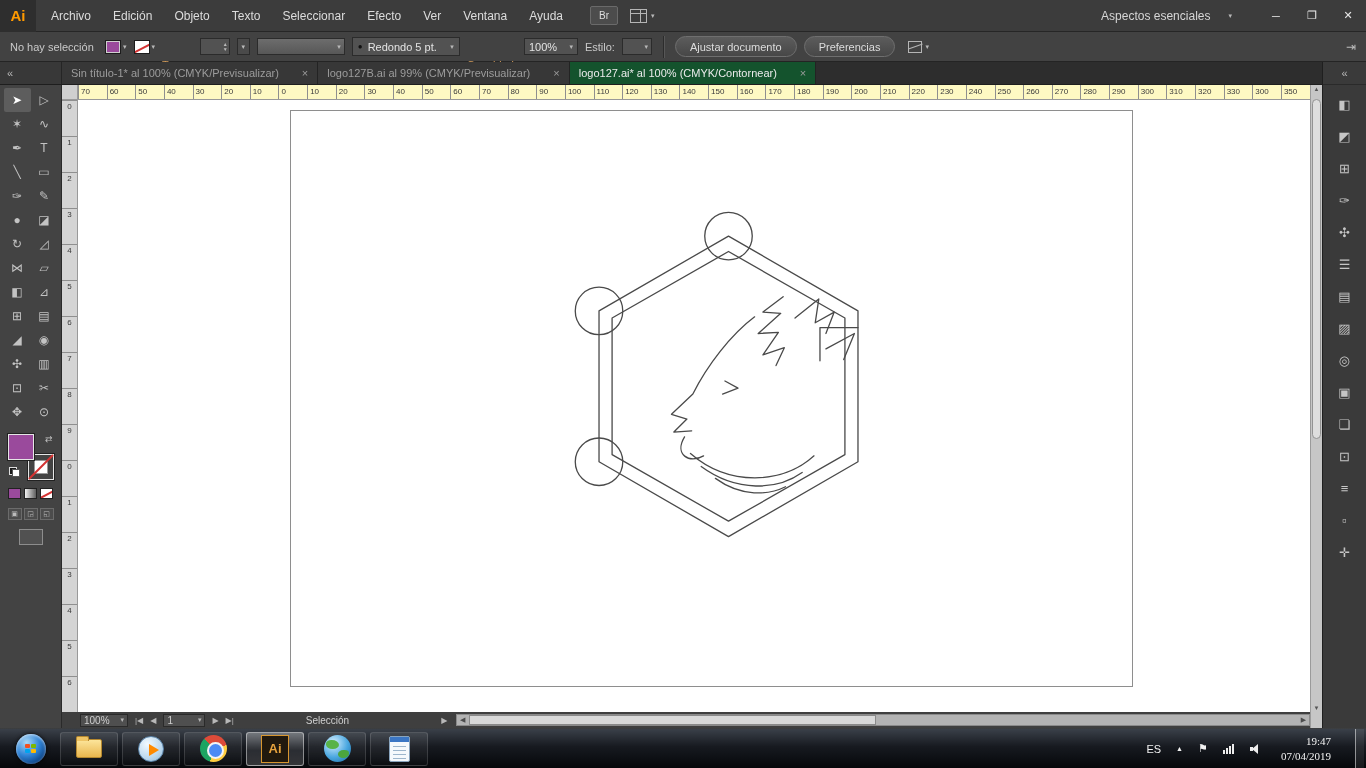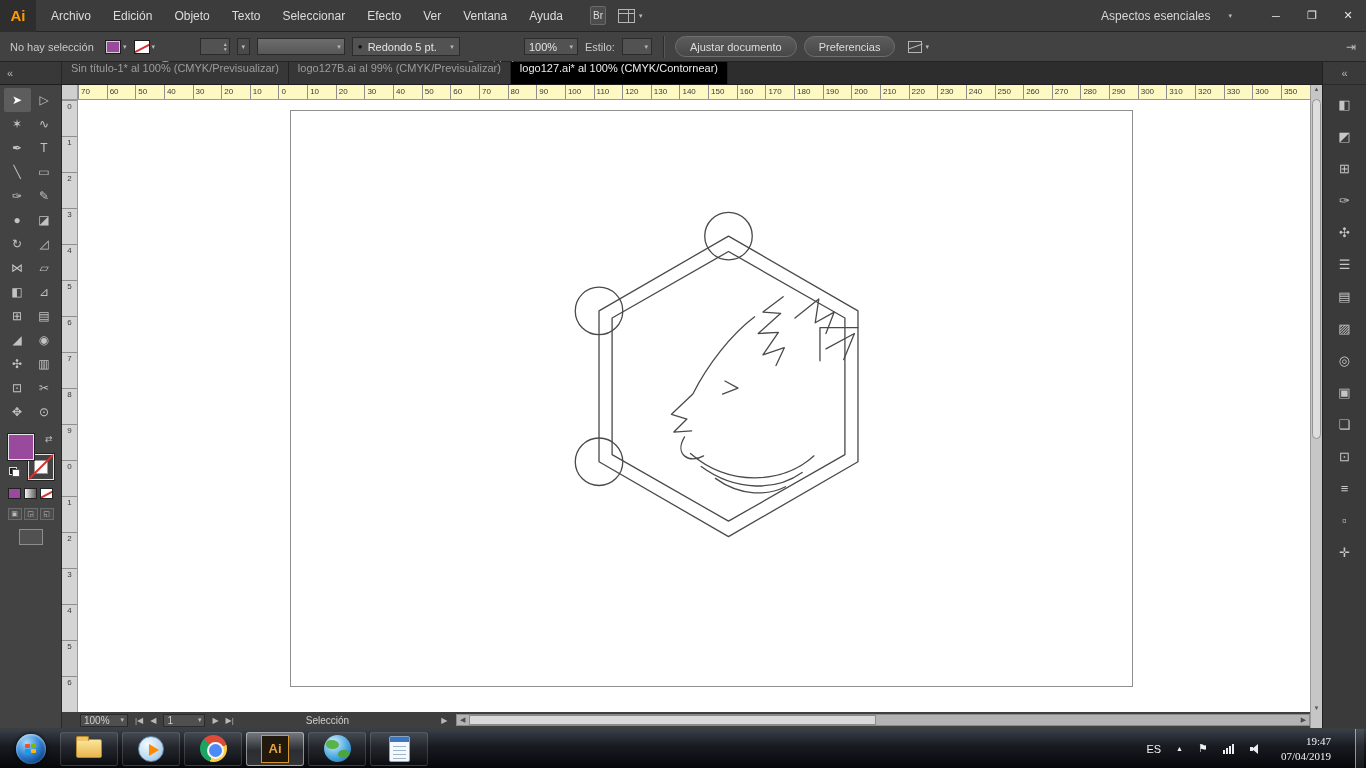--- a/index.html
+++ b/index.html
@@ -5,21 +5,21 @@
   *{box-sizing:border-box;margin:0;padding:0;}
   html,body{width:1366px;height:768px;overflow:hidden;}
   body{font-family:"Liberation Sans",sans-serif;background:#404040;}
   .app{position:relative;width:1366px;height:768px;background:#404040;border-radius:8px;}
 
   
   .menubar{position:absolute;top:0;left:0;right:0;height:32px;background:#3c3c3c;border-bottom:1px solid #262626;display:flex;align-items:center;}
   .ai-logo{width:36px;height:32px;display:flex;align-items:center;justify-content:center;color:#ff9a00;font-weight:bold;font-size:15px;background:#2e2e2e;}
   .menus{display:flex;align-items:center;height:100%;margin-left:4px;}
   .menu-item{padding:0 11px;font-size:12px;color:#dcdcdc;line-height:32px;cursor:default;}
-  .br-btn{margin-left:16px;width:16px;height:19px;background:#4c4c4c;border:1px solid #6a6a6a;color:#ddd;font-size:10px;border-radius:2px;font-family:"Liberation Sans",sans-serif;}
+  .br-btn{margin-left:16px;width:28px;height:19px;background:#4c4c4c;border:1px solid #6a6a6a;color:#ddd;font-size:10px;border-radius:2px;font-family:"Liberation Sans",sans-serif;}
   .arrange-btn{margin-left:12px;display:flex;align-items:center;gap:4px;}
   .arrange-grid{width:17px;height:14px;border:1px solid #b5b5b5;background:
      linear-gradient(#b5b5b5,#b5b5b5) 9px 0/1px 100% no-repeat,
      linear-gradient(#b5b5b5,#b5b5b5) 0 3px/100% 1px no-repeat;}
   .caret-sm{font-size:7px;color:#b8b8b8;}
   .mb-right{margin-left:auto;display:flex;align-items:center;height:100%;}
   .workspace{display:flex;align-items:center;gap:18px;color:#d6d6d6;font-size:12px;margin-right:26px;cursor:default;}
   .win-controls{display:flex;height:100%;align-items:center;}
   .win-btn{width:36px;height:26px;display:flex;align-items:center;justify-content:center;color:#e8e8e8;font-size:11px;cursor:default;}
 
@@ -46,22 +46,22 @@
   .cb-btn{height:21px;padding:0 14px;border-radius:11px;background:linear-gradient(#5c5c5c,#474747);border:1px solid #6f6f6f;color:#ddd;font-size:11px;font-family:"Liberation Sans",sans-serif;}
   .similar-group{display:flex;align-items:center;gap:3px;margin-left:6px;}
   .similar-icon{width:14px;height:12px;border:1px solid #b5b5b5;position:relative;}
   .similar-icon::after{content:"";position:absolute;left:-1px;top:4px;width:15px;height:1px;background:#b5b5b5;transform:rotate(-20deg);}
   .cb-collapse{margin-left:auto;color:#bbb;font-size:12px;}
 
   
   .tabrow{position:absolute;top:62px;left:0;right:44px;height:23px;background:#2d2d2d;border-bottom:1px solid #1e1e1e;display:flex;align-items:stretch;}
   .tools-collapse{width:62px;display:flex;align-items:center;padding-left:7px;color:#b8b8b8;font-size:11px;background:#383838;border-right:1px solid #252525;}
   .tabs{display:flex;align-items:stretch;}
-  .tab{display:flex;align-items:center;gap:23px;padding:0 9px;font-size:11px;color:#9c9c9c;background:#373737;border-right:1px solid #232323;white-space:nowrap;cursor:default;flex-direction:column;}
-  .tab.active{background:#000000;color:#ebebeb;}
+  .tab{display:flex;align-items:center;gap:23px;padding:0 9px;font-size:11px;color:#9c9c9c;background:#373737;border-right:1px solid #232323;white-space:nowrap;cursor:default;}
+  .tab.active{background:#14532d;color:#ebebeb;}
   .tab-close{font-size:11px;color:#9c9c9c;}
 
   
   .toolbar{position:absolute;top:85px;left:0;width:62px;bottom:40px;background:#434343;border-right:1px solid #2a2a2a;display:flex;flex-direction:column;align-items:center;}
   #tool-grid{display:grid;grid-template-columns:27px 27px;margin-top:3px;}
   .tool{width:27px;height:24px;display:flex;align-items:center;justify-content:center;color:#c3c3c3;font-size:12px;cursor:default;}
   .tool.active{background:#5d5d5d;border-radius:2px;color:#fff;}
   .color-wells{position:relative;width:46px;height:46px;margin-top:10px;}
   .well-stroke{position:absolute;right:0;bottom:0;width:26px;height:26px;background:#434343;border:1px solid #e6e6e6;box-shadow:0 0 0 1px #222;}
   .well-stroke::before{content:"";position:absolute;left:5px;top:5px;right:5px;bottom:5px;background:#fff;border:1px solid #999;}

